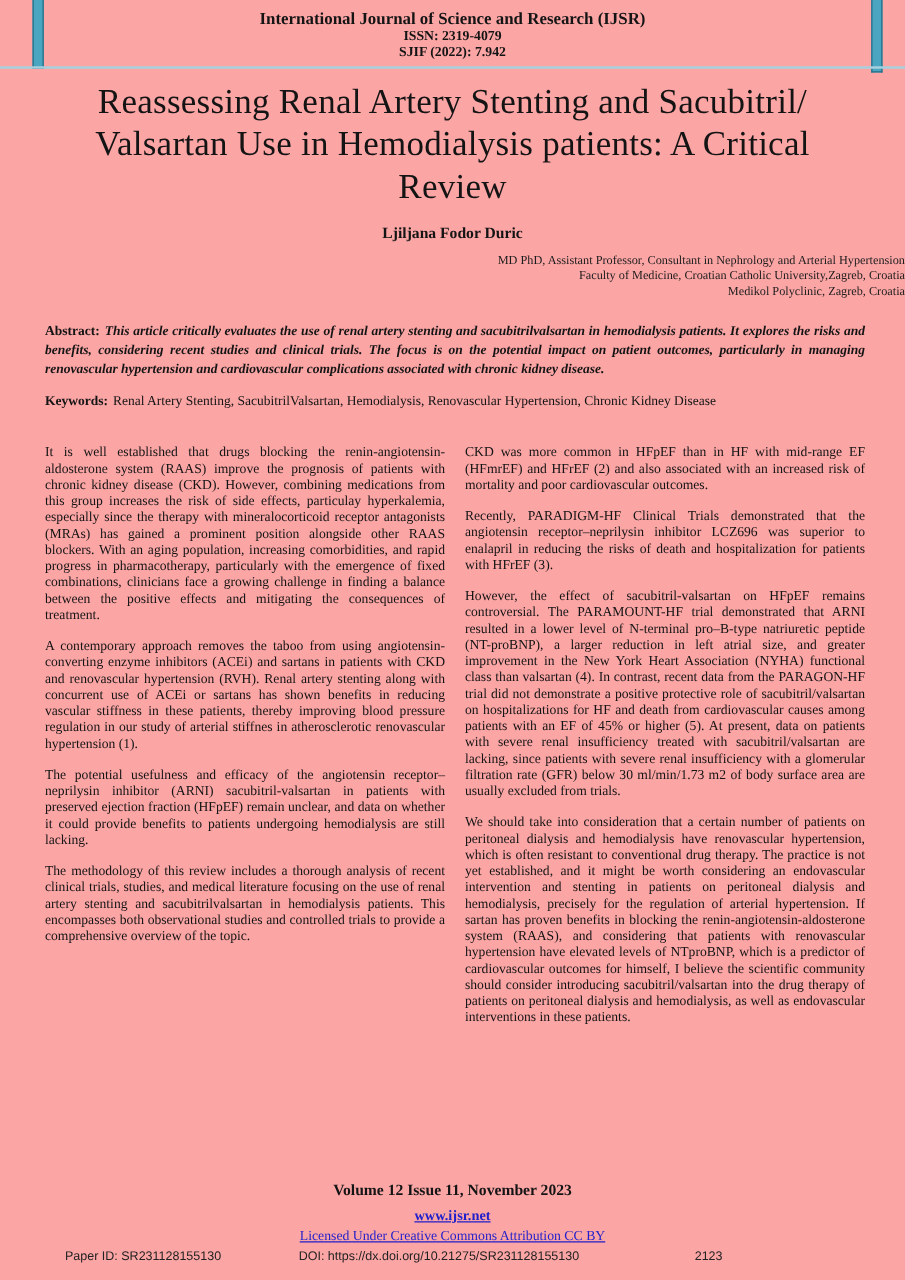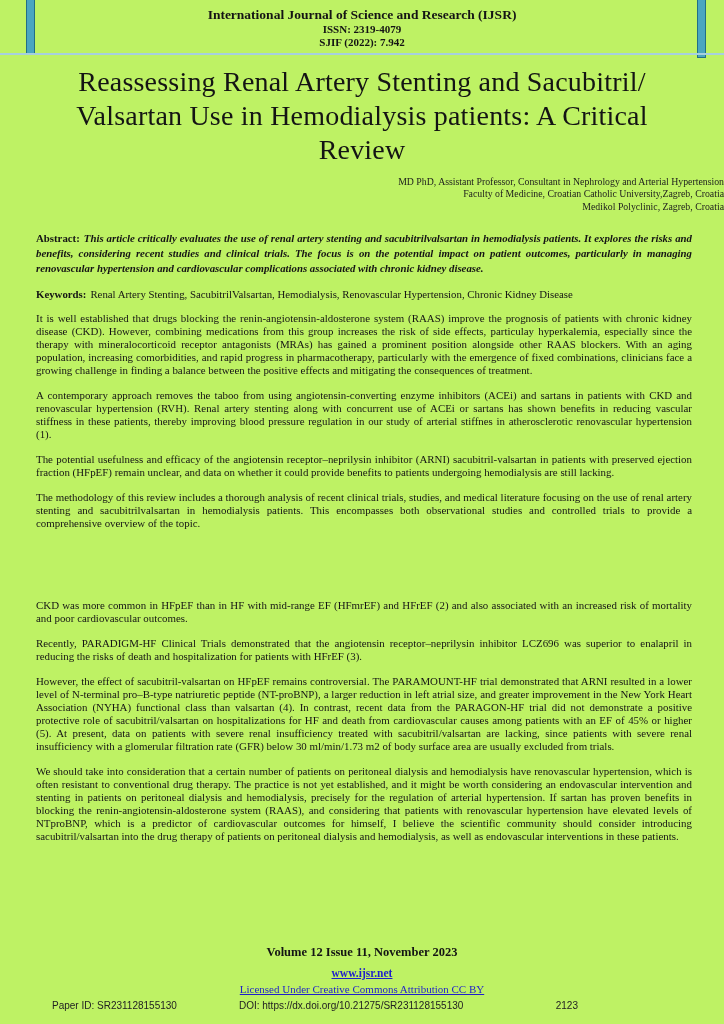--- a/index.html
+++ b/index.html
@@ -3,21 +3,21 @@
 <meta charset="utf-8">
 <style>
   * { margin:0; padding:0; box-sizing:border-box; }
   html, body { background:#ffffff; }
   body {
     width:724px; height:1024px;
     font-family:"Liberation Serif", serif;
     color:#141414;
     overflow:hidden;
   }
-  .page { position:relative; width:724px; height:1024px; background:#bef264; }
+  .page { position:relative; width:724px; height:1024px; background:#fca5a5; }
 
   
   .accent-bar {
     position:absolute; top:0; width:9px;
     background:var(--accent-teal, #4AA6C0);
     border:1px solid var(--accent-teal-dark, #226E86);
     border-top:none;
   }
   .bar-left  { left:26px;  height:55px; }
   .bar-right { left:697px; height:58px; }
@@ -55,22 +55,22 @@
   .abstract-label { font-weight:bold; margin-right:4px; }
   .abstract-text  { font-weight:bold; font-style:italic; }
 
   .keywords {
     margin:11px 32px 0 36px;
     font-size:10.8px; line-height:14px;
   }
   .keywords-label { font-weight:bold; margin-right:4px; }
 
   .columns {
-    display:grid; grid-template-columns:1fr; column-gap:16px;
-    margin-top:11px; padding:0 32px 0 36px;
+    display:grid; grid-template-columns:1fr 1fr; column-gap:16px;
+    margin-top:28px; padding:0 32px 0 36px;
     height:600px; overflow:hidden;
   }
   .col p {
     font-size:10.9px; line-height:13px; text-align:justify;
     margin-bottom:12px;
   }
   .col p:last-child { margin-bottom:0; }
 
   .page-footer {
     position:absolute; top:944px; left:0; width:724px;
@@ -110,20 +110,21 @@
     <div class="journal-sub">ISSN: 2319-4079</div>
     <div class="journal-sub">SJIF (2022): 7.942</div>
   </header>
 
   <h1 class="paper-title">
     <span class="title-line">Reassessing Renal Artery Stenting and Sacubitril/</span>
     <span class="title-line">Valsartan Use in Hemodialysis patients: A Critical</span>
     <span class="title-line">Review</span>
   </h1>
 
+  <div class="author-name">Ljiljana Fodor Duric</div>
 
   <div class="affiliation">
     <span class="affiliation-line">MD PhD, Assistant Professor, Consultant in Nephrology and Arterial Hypertension</span>
     <span class="affiliation-line">Faculty of Medicine, Croatian Catholic University,Zagreb, Croatia</span>
     <span class="affiliation-line">Medikol Polyclinic, Zagreb, Croatia</span>
   </div>
 
   <p class="abstract"><span class="abstract-label">Abstract:</span><span class="abstract-text">This article critically evaluates the use of renal artery stenting and sacubitrilvalsartan in hemodialysis patients. It explores the risks and benefits, considering recent studies and clinical trials. The focus is on the potential impact on patient outcomes, particularly in managing renovascular hypertension and cardiovascular complications associated with chronic kidney disease.</span></p>
 
   <p class="keywords"><span class="keywords-label">Keywords:</span><span class="keywords-text">Renal Artery Stenting, SacubitrilValsartan, Hemodialysis, Renovascular Hypertension, Chronic Kidney Disease</span></p>

